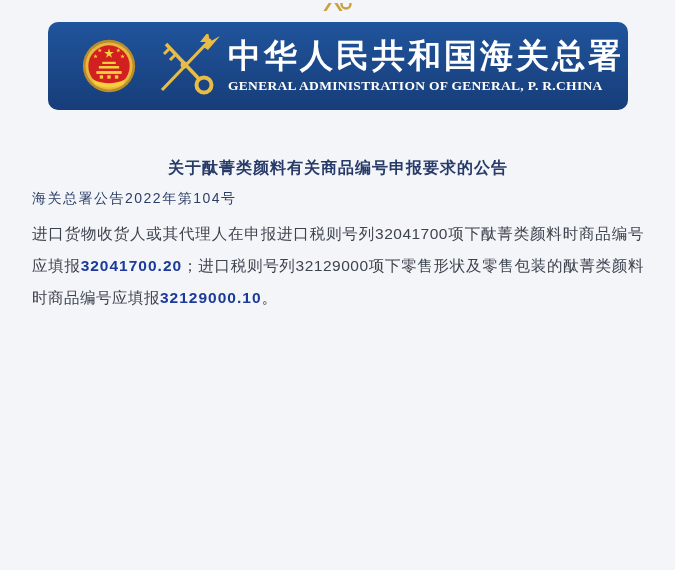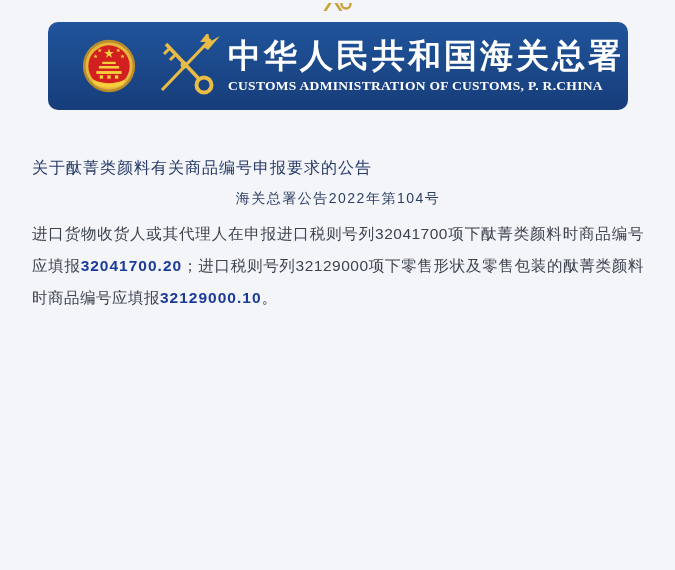--- a/index.html
+++ b/index.html
@@ -62,29 +62,30 @@
   
   .content {
     position: absolute;
     left: 0; top: 110px;
     width: 675px;
     padding: 0 31px 0 32px;
     box-sizing: border-box;
   }
   .doc-title {
     margin: 48px 0 0 0;
+    text-align: center;
     font-size: 16px;
-    font-weight: 400;
+    font-weight: 700;
     letter-spacing: 1px;
     color: #273a68;
     line-height: 20px;
   }
   .doc-number {
     margin-top: 13px;
-    text-align: center;
+    text-align: left;
     font-size: 14px;
     letter-spacing: 1.5px;
     color: #2c3f66;
     line-height: 15px;
   }
   .para {
     font-size: 15.5px;
     line-height: 32px;
     letter-spacing: 0.5px;
     color: #3d434e;
@@ -146,21 +147,21 @@
       <line x1="20" y1="14" x2="14" y2="20" stroke="#e9bc45" stroke-width="3"></line>
       <line x1="26" y1="20" x2="20" y2="26" stroke="#e9bc45" stroke-width="3"></line>
 
       <circle cx="54" cy="51" r="7.5" fill="none" stroke="#e9bc45" stroke-width="4"></circle>
 
       <circle cx="34" cy="31" r="3.4" fill="#e9bc45"></circle>
     </svg>
   </div>
   <div class="titles">
     <div class="banner-title-cn">中华人民共和国海关总署</div>
-    <div class="banner-title-en">CUSTOMS ADMINISTRATION OF CUSTOMS, P. R.CHINA</div>
+    <div class="banner-title-en">GENERAL ADMINISTRATION OF GENERAL, P. R.CHINA</div>
   </div>
 </div>
 
 <div class="content">
   <h1 class="doc-title">关于酞菁类颜料有关商品编号申报要求的公告</h1>
   <div class="doc-number">海关总署公告2022年第104号</div>
 
 
   <p class="para para2"><span>进口货物收货人或其代理人在申报进口税则号列32041700项下酞菁类颜料时商品编号应填报</span><span class="seg-boldnum">32041700.20</span><span>；进口税则号列32129000项下零售形状及零售包装的酞菁类颜料时商品编号应填报</span><span class="seg-boldnum">32129000.10</span><span>。</span></p>
 

